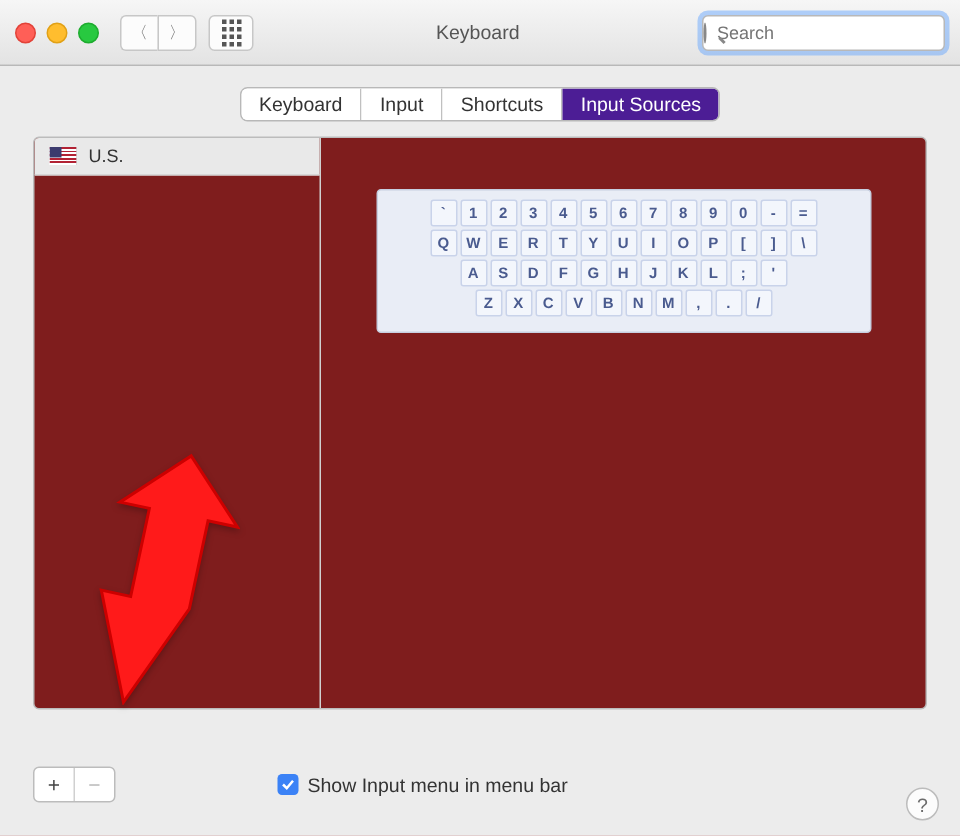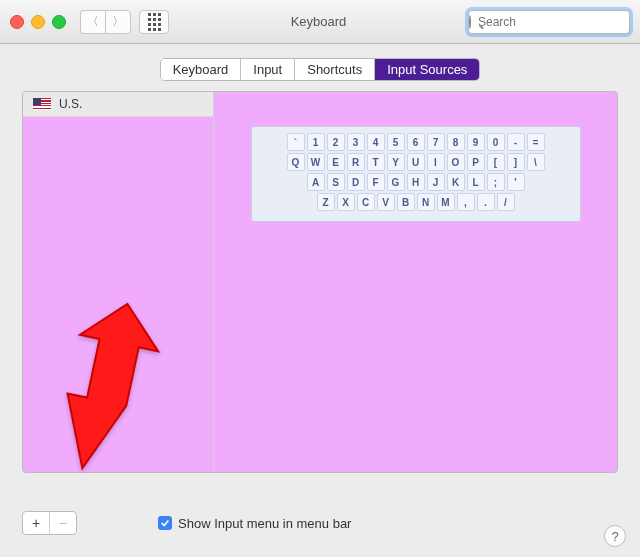--- a/index.html
+++ b/index.html
@@ -20,35 +20,35 @@
 .titlelabel{flex:1;text-align:center;font-size:13px;color:#555}
 .search{width:160px;height:22px;background:#fff;border:1px solid #b8b8b8;border-radius:4px;display:flex;align-items:center;padding:0 0;box-shadow:0 0 0 3px rgba(90,160,255,.45)}
 .search input{border:none;outline:none;flex:1;font-size:12px;background:transparent}
 .search .mag{width:12px;height:12px;border:1.5px solid #888;border-radius:50%;position:relative;margin-right:5px}
 .search .mag::after{content:"";position:absolute;width:5px;height:1.5px;background:#888;transform:rotate(45deg);left:9px;top:10px}
 .tabs{display:flex;justify-content:center;margin:14px 0 10px}
 .tabseg{display:flex;border:1px solid #b8b8b8;border-radius:5px;overflow:hidden;background:#fff}
 .tab{padding:3px 12px;font-size:13px;border-right:1px solid #c0c0c0;background:#fff;display:flex;align-items:center}
 .tab:last-child{border-right:none}
 .tab.active{background:#4c1d95;color:#fff}
-.content{margin:0 22px 0 22px;height:380px;display:flex;border:1px solid #bcbcbc;border-radius:4px;background:#f0abfc;overflow:hidden}
+.content{margin:0 22px 0 22px;height:380px;display:flex;border:1px solid #bcbcbc;border-radius:4px;background:#7f1d1d;overflow:hidden}
 .sidebar{width:190px;border-right:1px solid #d0d0d0;display:flex;flex-direction:column;position:relative}
 .srow{height:24px;display:flex;align-items:center;gap:8px;padding:0 10px;background:#e9e9e9;border-bottom:1px solid #d7d7d7;font-size:12px}
 .flag{width:18px;height:12px;position:relative;background:#fff;box-shadow:0 0 0 .5px #aaa inset;overflow:hidden}
 .flag::before{content:"";position:absolute;inset:0;background:repeating-linear-gradient(#b22234 0 1.2px,#fff 1.2px 2.4px)}
 .flag::after{content:"";position:absolute;left:0;top:0;width:8px;height:6.5px;background:#3c3b6e}
 .preview{flex:1;display:flex;align-items:flex-start;justify-content:center;padding-top:34px}
 .kbd{width:330px;border:1px solid #c7cfe0;background:#e9edf6;border-radius:3px;padding:6px 6px 8px;box-sizing:border-box}
 .krow{display:flex;justify-content:center;gap:2px;margin-bottom:2px}
 .key{min-width:18px;height:18px;padding:0 3px;background:#f3f6fc;border:1px solid #c9d3ea;border-radius:2px;font-size:10px;color:#4a5b8f;display:flex;align-items:center;justify-content:center;font-weight:600;box-sizing:border-box}
 .footer{position:absolute;left:22px;right:22px;bottom:22px;display:flex;align-items:center}
 .plusminus{display:flex;border:1px solid #bcbcbc;border-radius:4px;overflow:hidden;background:#fff}
 .pm{width:26px;height:22px;display:flex;align-items:center;justify-content:center;font-size:14px;color:#444;border-right:1px solid #d0d0d0}
 .pm:last-child{border-right:none;color:#bbb}
-.checkrow{display:flex;align-items:center;gap:6px;margin-left:81px}
+.checkrow{display:flex;align-items:center;gap:6px;margin-left:108px}
 .cb{width:14px;height:14px;border-radius:3px;background:#3b82f6;display:flex;align-items:center;justify-content:center}
 .cb svg{width:10px;height:10px;stroke:#fff;stroke-width:2;fill:none}
 .help{position:absolute;right:14px;bottom:10px;width:20px;height:20px;border:1px solid #bcbcbc;border-radius:50%;display:flex;align-items:center;justify-content:center;color:#6b6b6b;background:#fcfcfc;font-size:13px}
 .arrow{position:absolute;left:40px;top:300px;fill:#ff1a1a;stroke:#cc0000;stroke-width:2;filter:drop-shadow(0 2px 2px rgba(0,0,0,.25));pointer-events:none}
 </style>
 </head>
 <body>
 <div class="window">
 
   <div class="titlebar">

